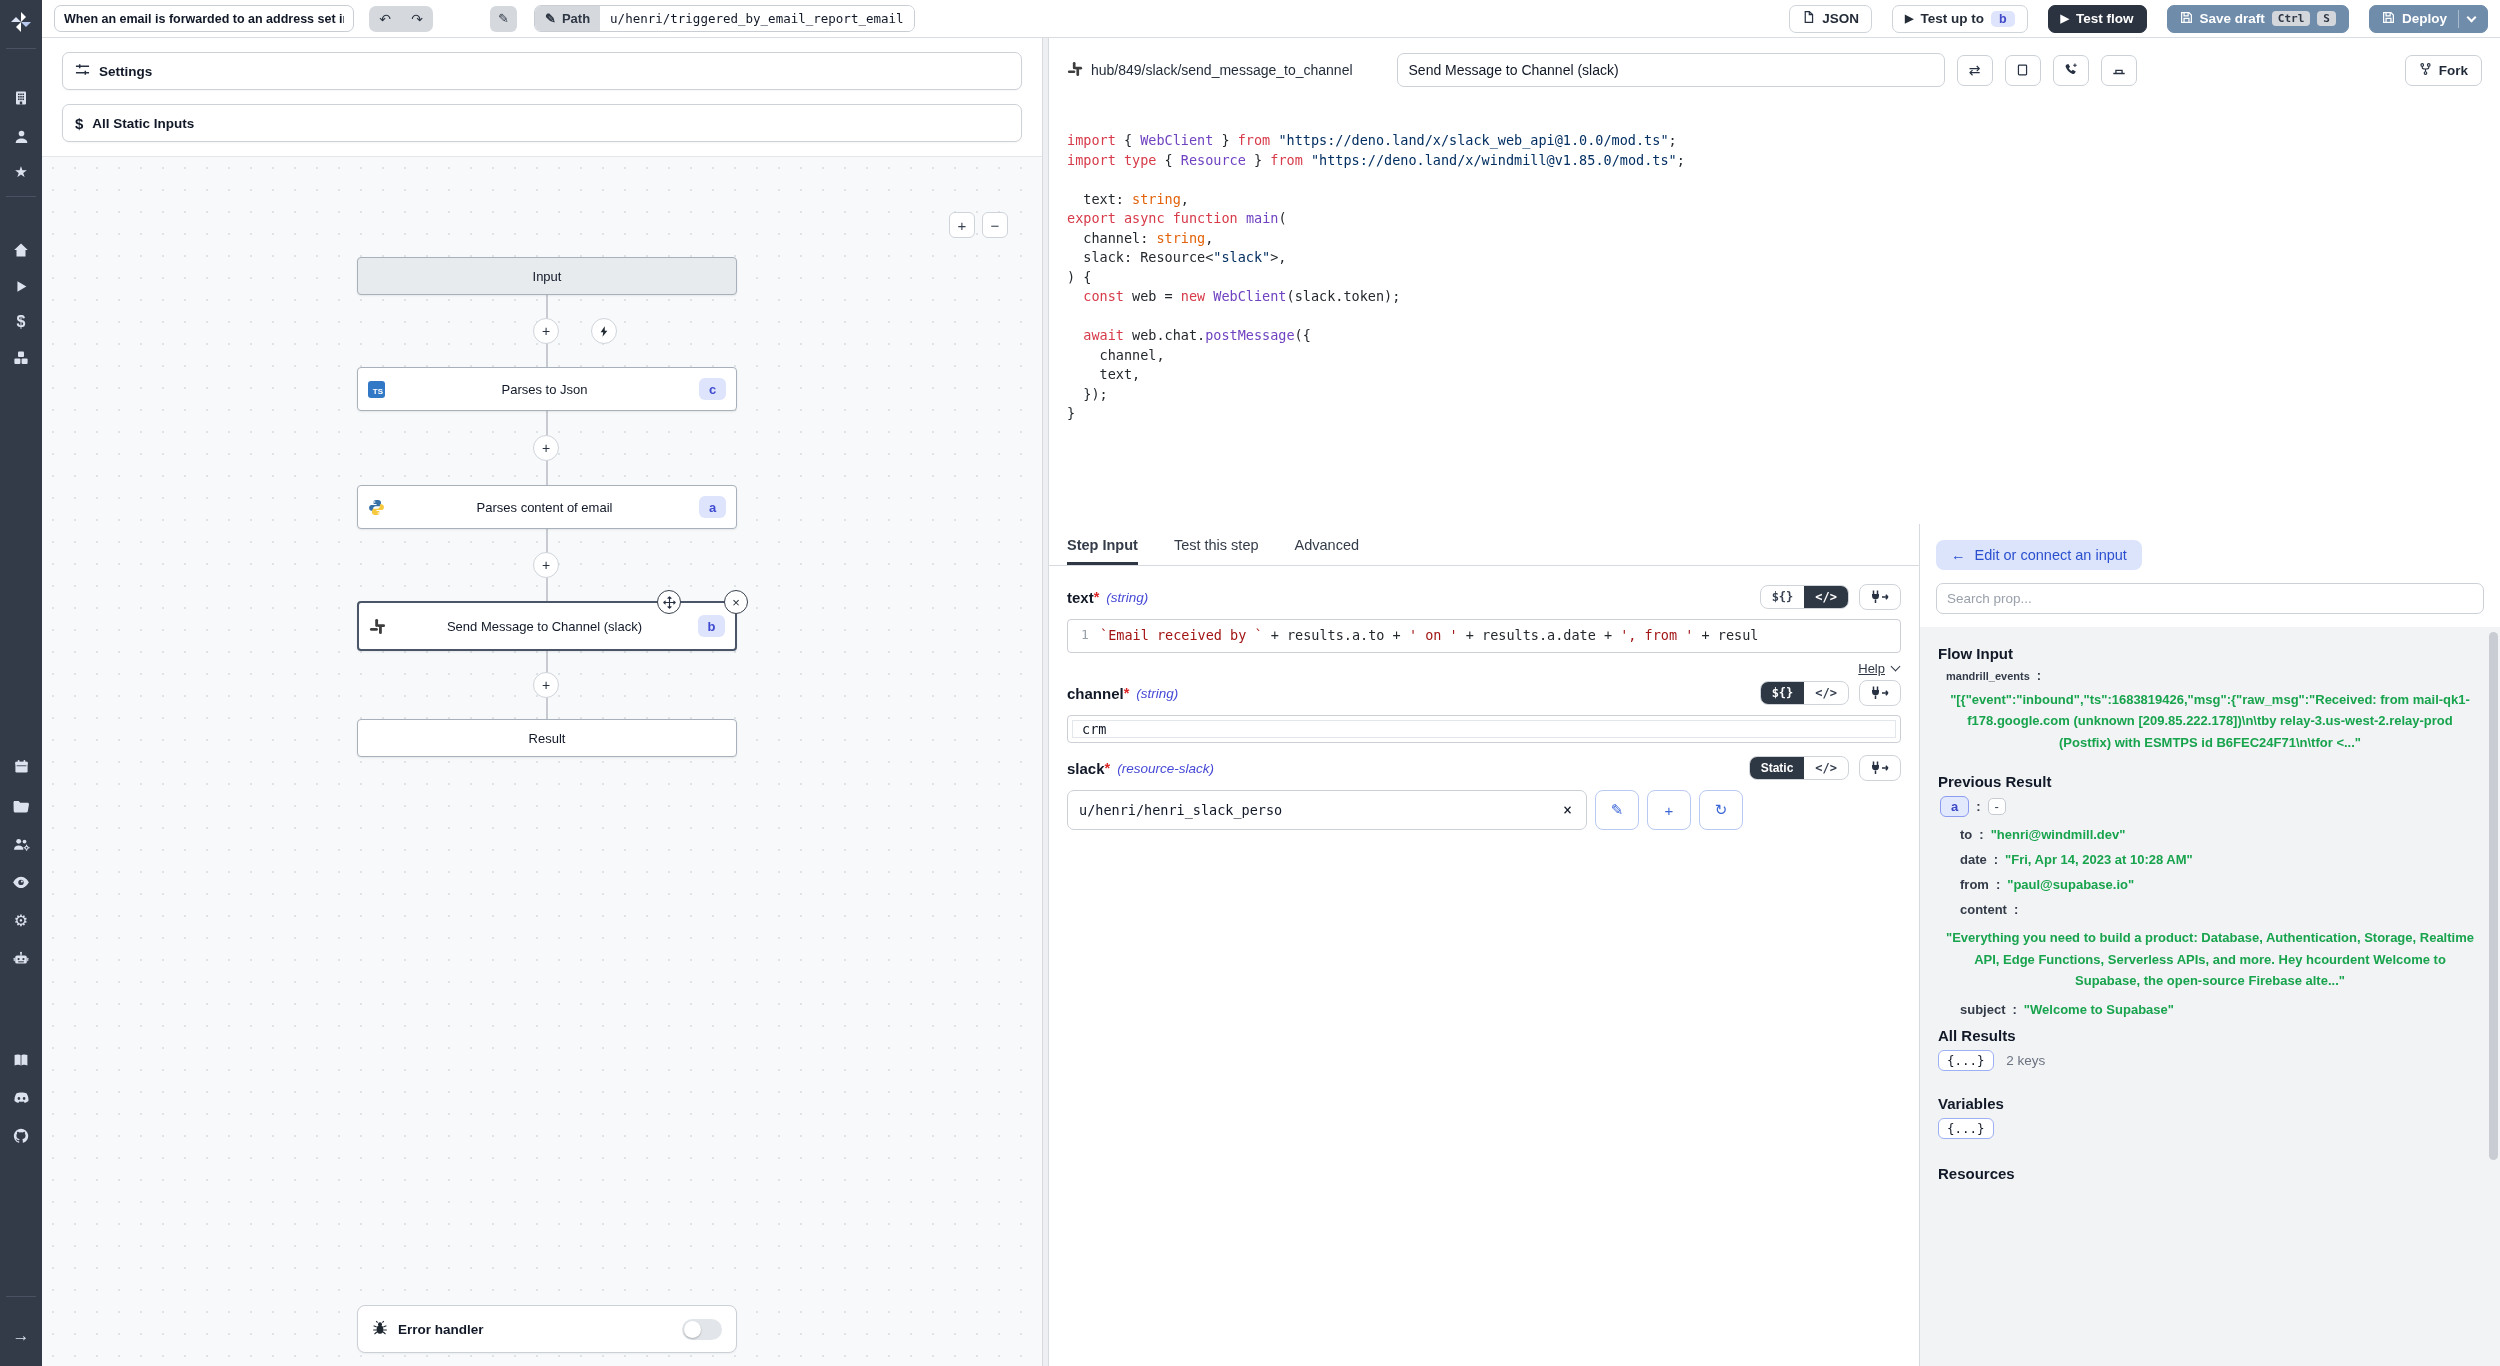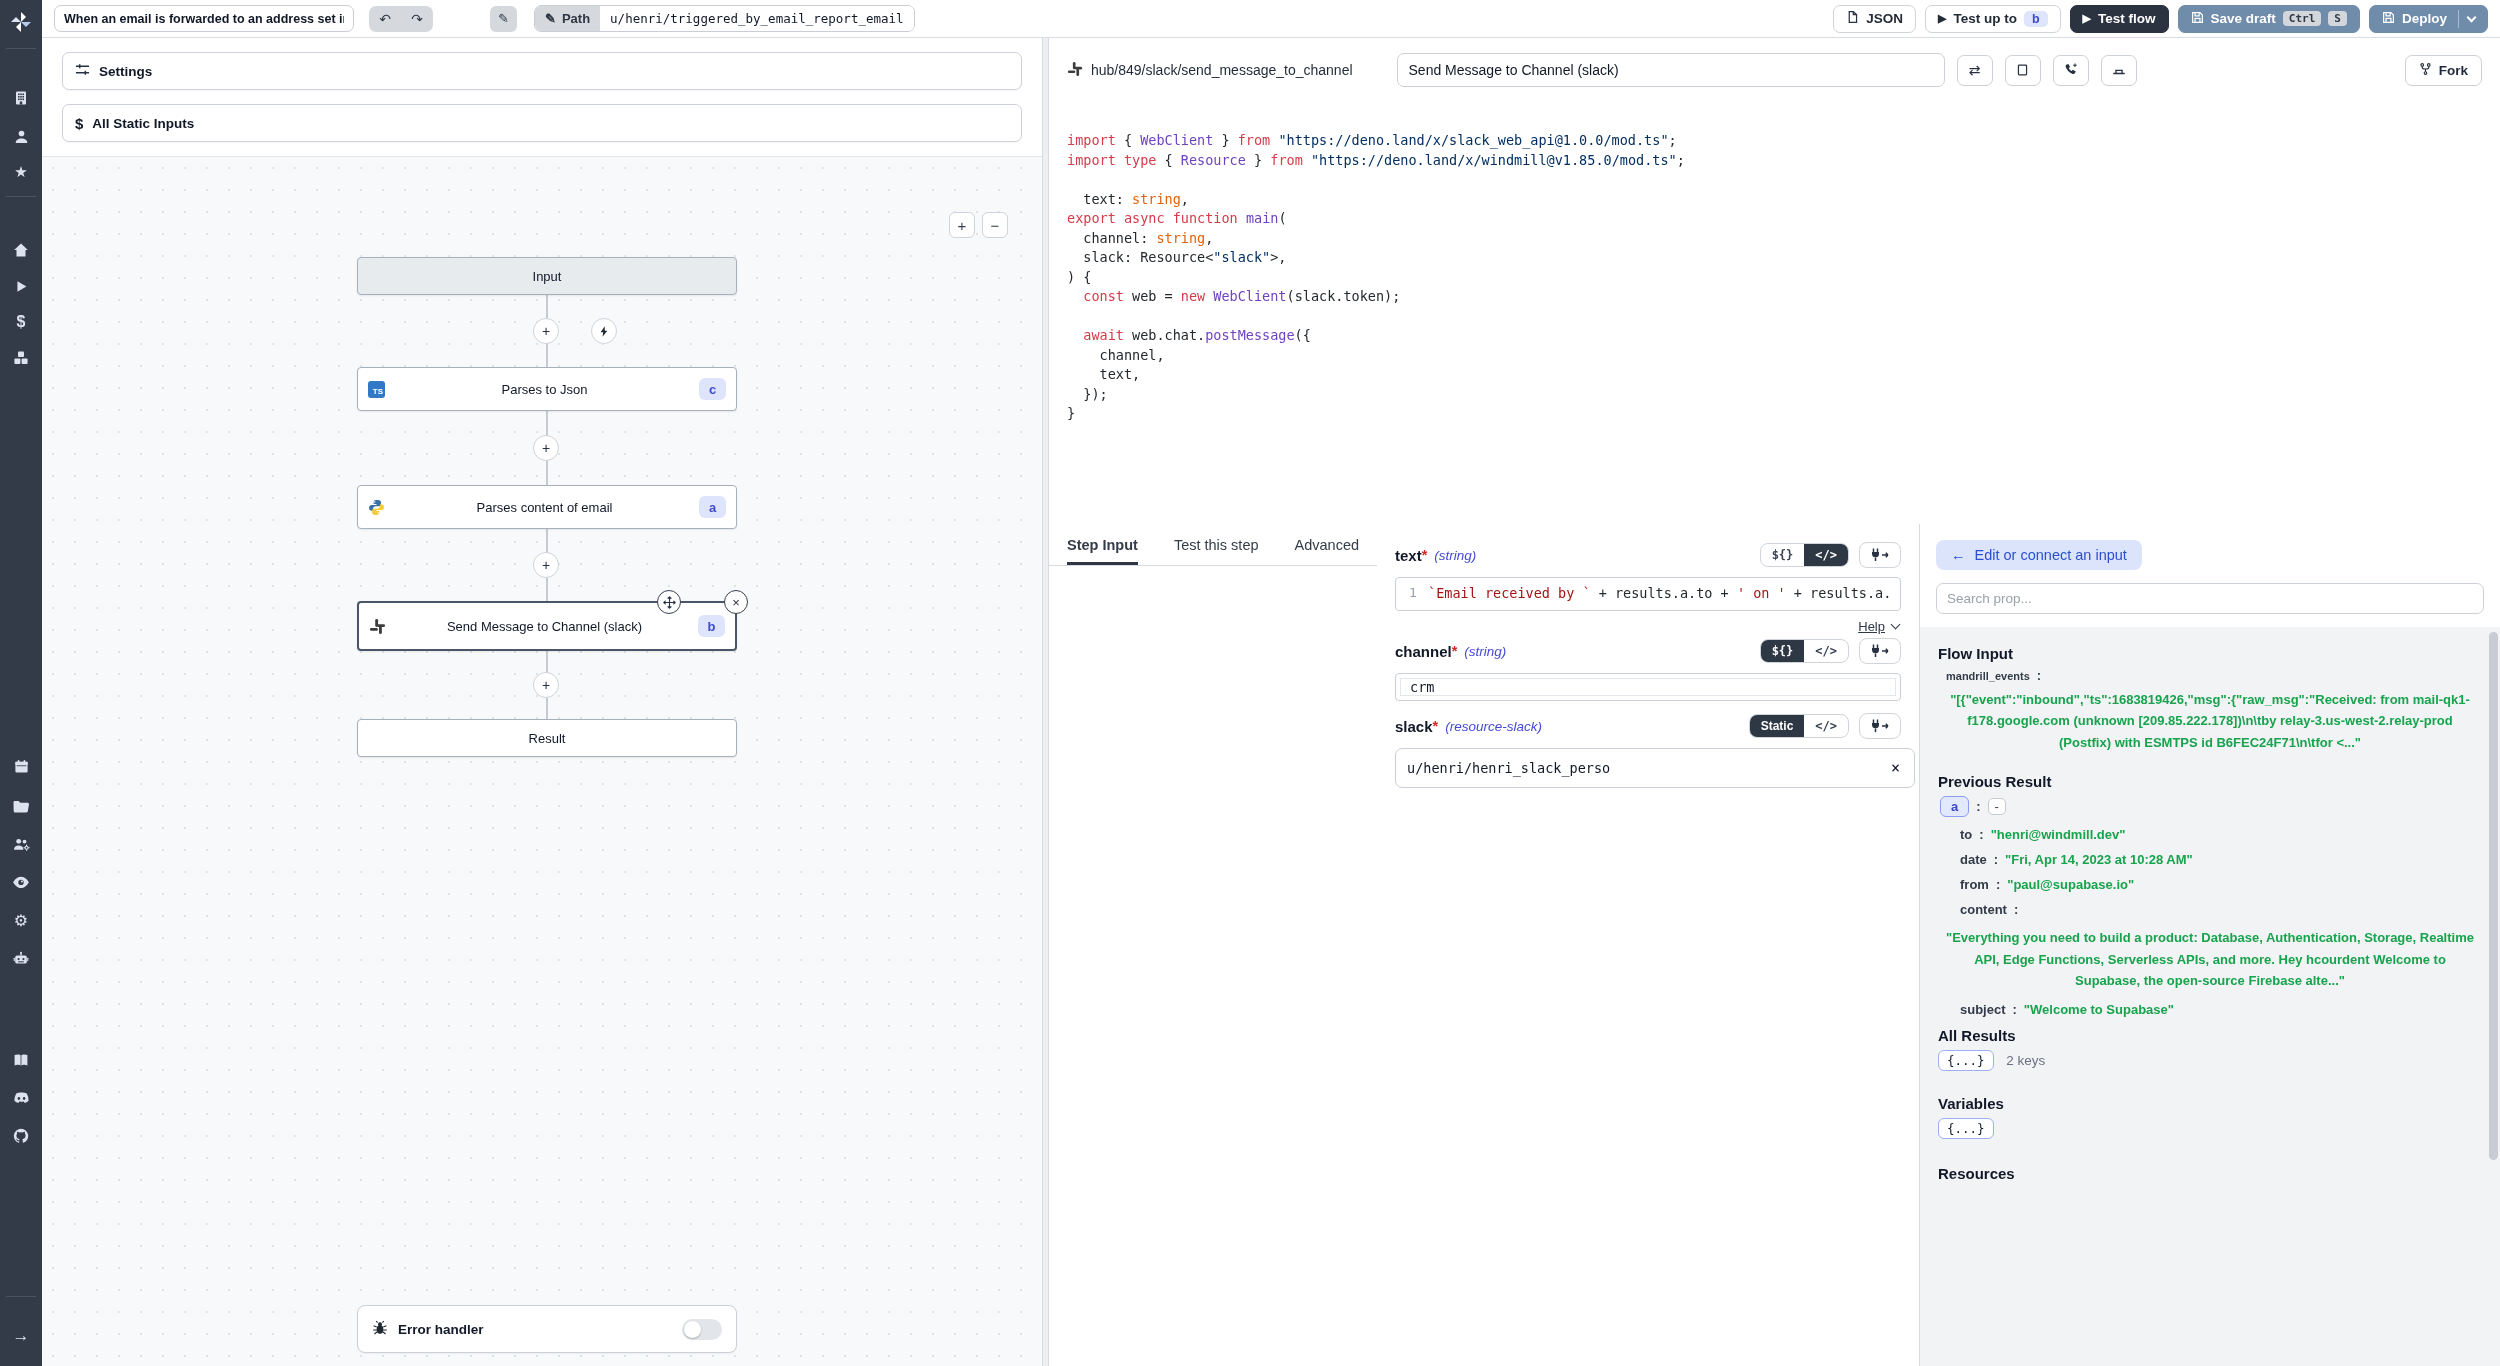--- a/index.html
+++ b/index.html
@@ -25,21 +25,21 @@
             display:flex; align-items:center; padding:0 12px; gap:9px; }
   .title-input { width:300px; height:27px; border:1px solid #c9ced5; border-radius:7px; padding:0 9px;
                  font-size:12.5px; font-weight:700; color:#111827; outline:none; font-family:"Liberation Sans",sans-serif;}
   .histgrp { display:flex; background:#d5d9de; border-radius:7px; overflow:hidden; height:26px; margin-left:6px; }
   .histgrp .hbtn { width:32px; display:flex; align-items:center; justify-content:center; font-size:14px; color:#2f3744; cursor:pointer; }
   .sq-btn { width:27px; height:26px; border-radius:6px; background:#d5d9de; display:flex; align-items:center; justify-content:center;
             color:#2f3744; font-size:13px; cursor:pointer; margin-left:48px; }
   .path-grp { display:flex; align-items:stretch; height:27px; border:1px solid #c9ced5; border-radius:7px; overflow:hidden; margin-left:8px; }
   .path-chip { background:#d5d9de; display:flex; align-items:center; gap:6px; padding:0 10px; font-size:13px; font-weight:600; color:#2f3744; cursor:pointer; }
   .path-val { display:flex; align-items:center; padding:0 10px; font-size:12.5px; color:#111827; background:#fff; min-width:238px; }
-  .tb-right { margin-left:auto; display:flex; align-items:center; gap:9px; }
+  .tb-right { margin-left:auto; display:flex; align-items:center; gap:20px; }
   .tb-btn { height:28px; display:flex; align-items:center; gap:7px; padding:0 12px; border-radius:7px;
             border:1px solid #cfd4da; background:#fff; font-size:13.5px; font-weight:600; color:#242c38; cursor:pointer; }
   .tb-btn .play { font-size:11px; }
   .badge-ind { background:#dfe4fd; color:#4049c8; border-radius:5px; padding:1px 8px; font-size:12.5px; font-weight:700; }
   .tb-dark { background:#2b3340; border-color:#2b3340; color:#fff; }
   .tb-blue { background:#6f8cab; border-color:#6f8cab; color:#fff; }
   .kbd { background:#d3d7dc; color:#2f3744; border-radius:4px; padding:1px 6px; font-size:11px; font-family:"DejaVu Sans Mono",monospace; font-weight:700; }
   .dep-sep { width:1px; align-self:stretch; margin:4px 2px 4px 4px; background:rgba(255,255,255,.4); }
   .chev { width:7px; height:7px; border-right:2px solid currentColor; border-bottom:2px solid currentColor; transform:rotate(45deg); margin-top:-3px; }
 
@@ -94,21 +94,21 @@
   .code-line { font-family:"DejaVu Sans Mono",monospace; font-size:13.5px; line-height:19.5px; white-space:pre; }
   .tok-kw  { color:#d73a49; }
   .tok-id  { color:#6f42c1; }
   .tok-str { color:#032f62; }
   .tok-typ { color:#e36209; }
   .tok-pl  { color:#24292e; }
   .tok-estr{ color:#a31515; }
 
   
   .bottom { flex:1; display:flex; min-height:0; }
-  .fields-col { flex:1; min-width:0; border-right:1px solid #d7dadf; display:flex; flex-direction:row; }
+  .fields-col { flex:1; min-width:0; border-right:1px solid #d7dadf; display:flex; flex-direction:column; }
   .tabs { height:42px; flex:none; display:flex; gap:36px; padding:0 18px; border-bottom:1px solid #d7dadf; }
   .tab { display:flex; align-items:center; font-size:14.5px; color:#333c48; cursor:pointer; }
   .tab.active { font-weight:700; box-shadow:inset 0 -3px 0 #2f3744; }
   .fields { padding:14px 18px; overflow:hidden; }
   .f-label-row { display:flex; align-items:center; margin-top:4px; }
   .fname { font-size:15px; font-weight:700; color:#111827; }
   .req { color:#dc2626; font-weight:700; font-size:14.5px; }
   .ftype { font-style:italic; color:#4549d6; font-size:13.5px; margin-left:7px; }
   .f-ctrls { margin-left:auto; display:flex; align-items:center; gap:10px; }
   .seg-grp { display:flex; border:1px solid #cfd4da; border-radius:8px; overflow:hidden; background:#fff; }

